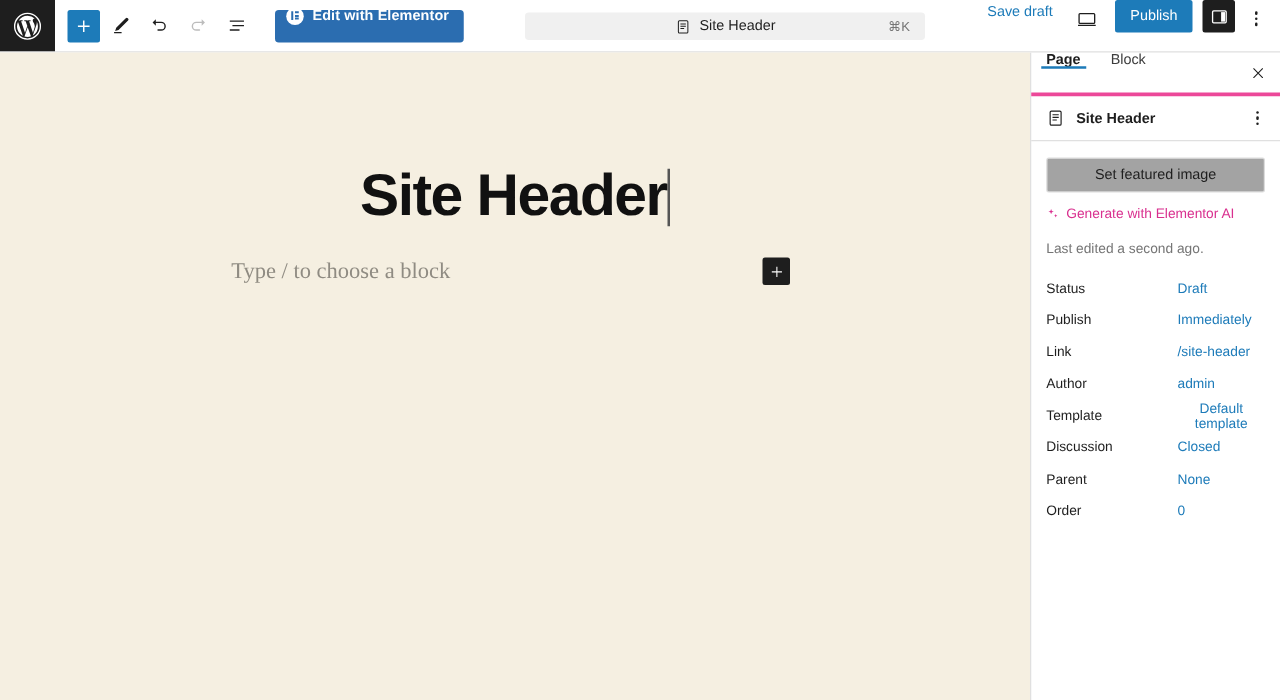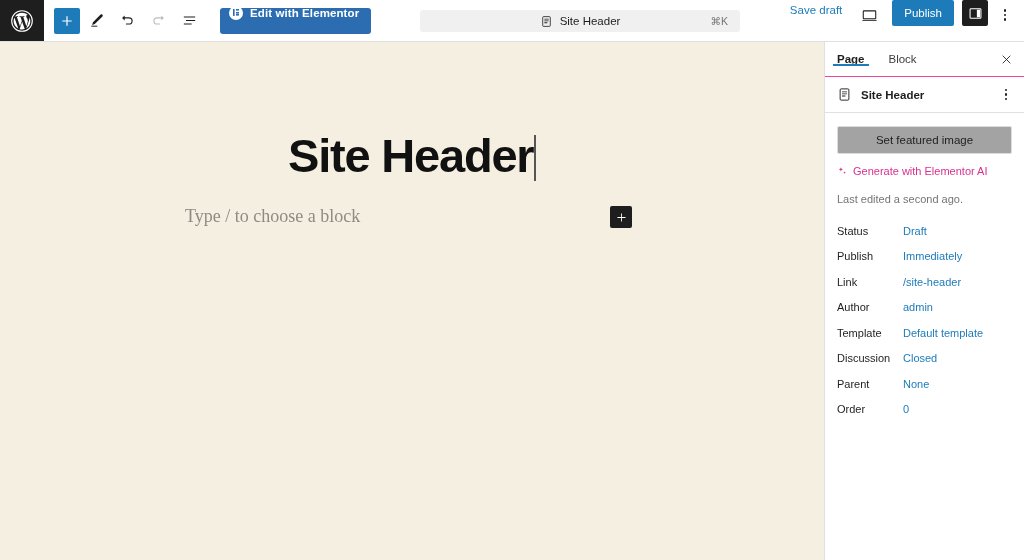--- a/index.html
+++ b/index.html
@@ -165,22 +165,22 @@
 
   
   .sidebar {
     width: 200px; flex: 0 0 200px;
     background: #ffffff;
     border-left: 1px solid #e0e0e0;
     display: flex; flex-direction: column;
   }
   .sb-tabs {
     height: 35px; flex: 0 0 35px;
-    display: flex; align-items: center;
-    border-bottom: 1px solid #ec4899;
+    display: flex; align-items: flex-start;
+    border-bottom: 3px solid #ec4899;
     position: relative;
   }
   .sb-tab {
     padding: 0 12px;
     display: flex; align-items: center;
     font-size: 11.5px; font-weight: bold; color: #1e1e1e;
     background: none; border: none; cursor: pointer;
     position: relative;
     font-family: "Liberation Sans", sans-serif;
   }
@@ -230,20 +230,21 @@
   }
   .last-edited {
     margin-top: 16px;
     font-size: 11px; color: #757575;
   }
 
   .status-list { margin-top: 13px; }
   .status-row {
     display: flex; align-items: center;
     height: 25.5px;
+    gap: 39px;
   }
   .status-label {
     width: 66px; flex: 0 0 66px;
     font-size: 11px; color: #1e1e1e;
   }
   .status-value {
     font-size: 11px; color: #1d7bb9;
     background: none; border: none; cursor: pointer; padding: 0;
     text-align: center;
     font-family: "Liberation Sans", sans-serif;

